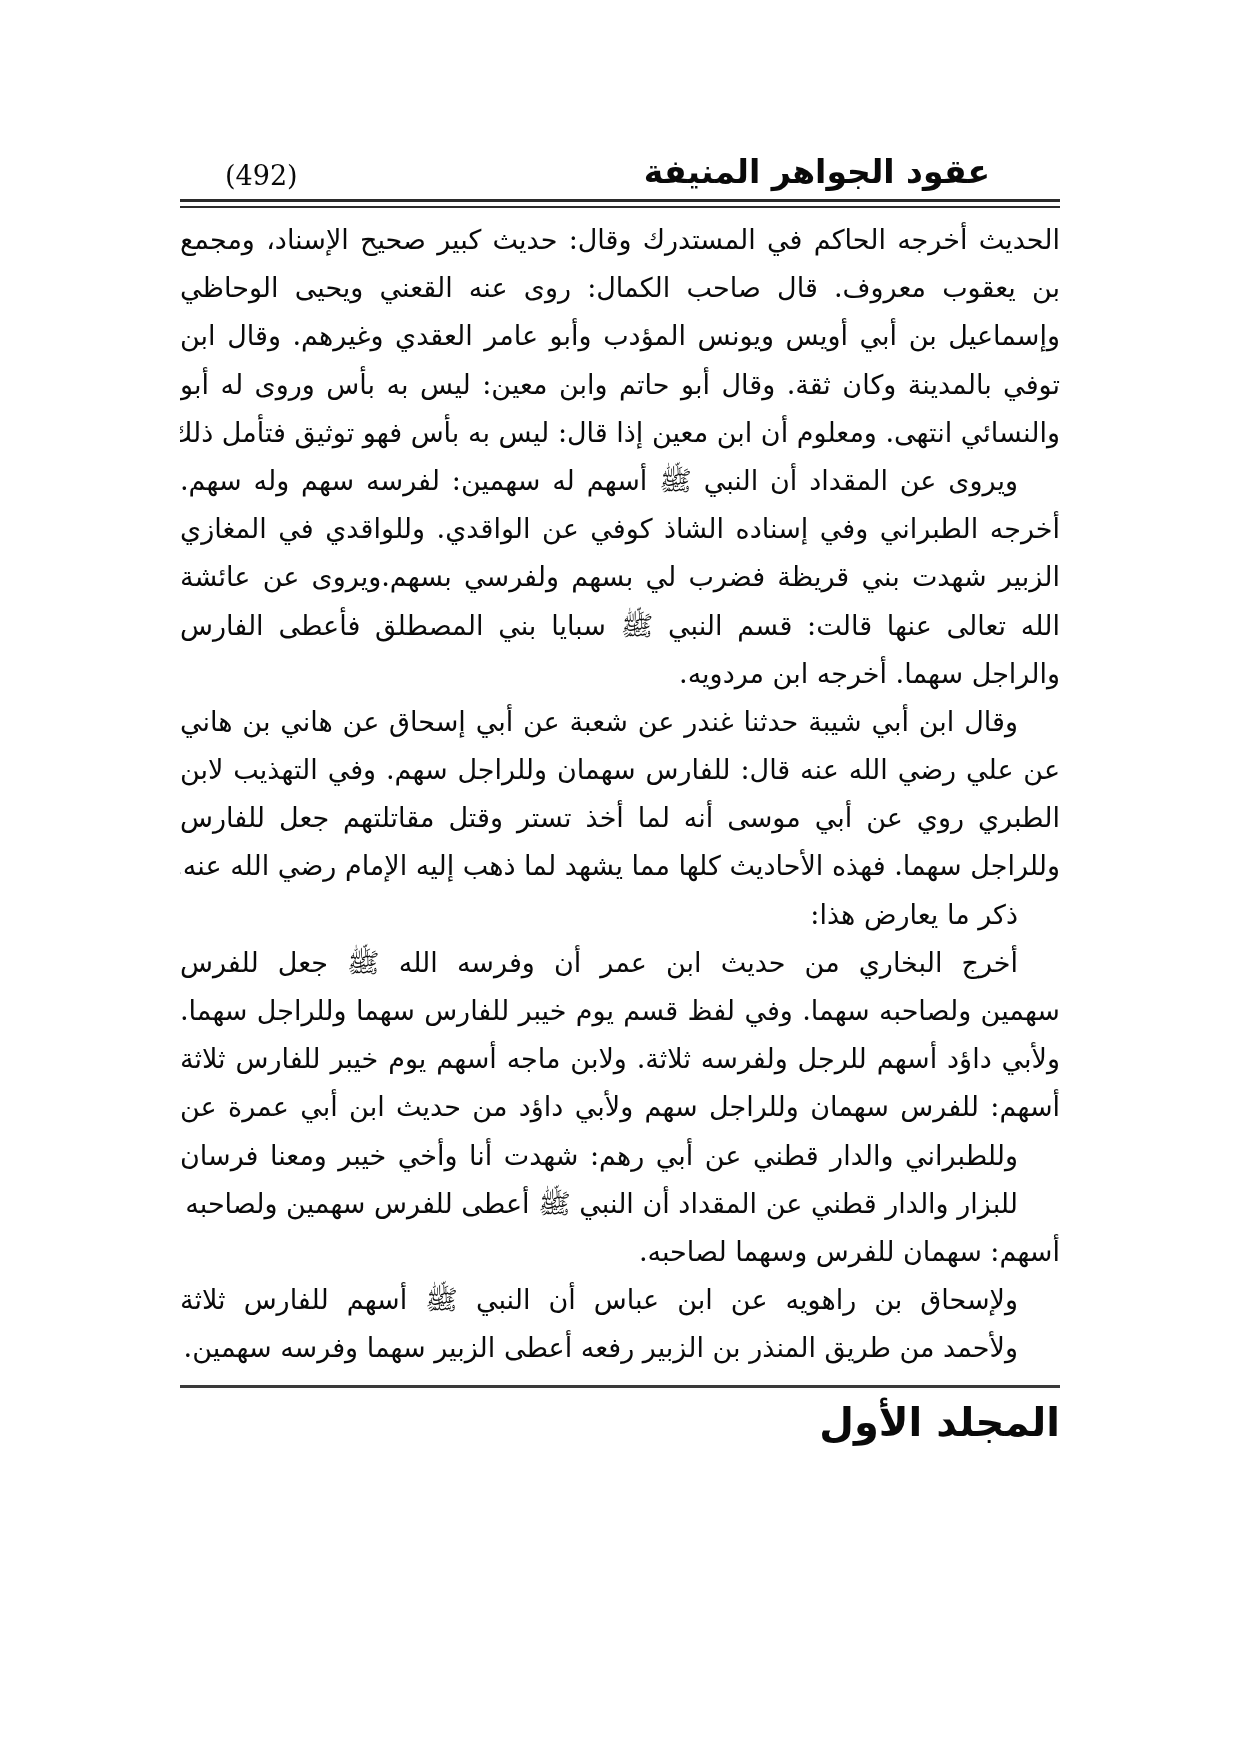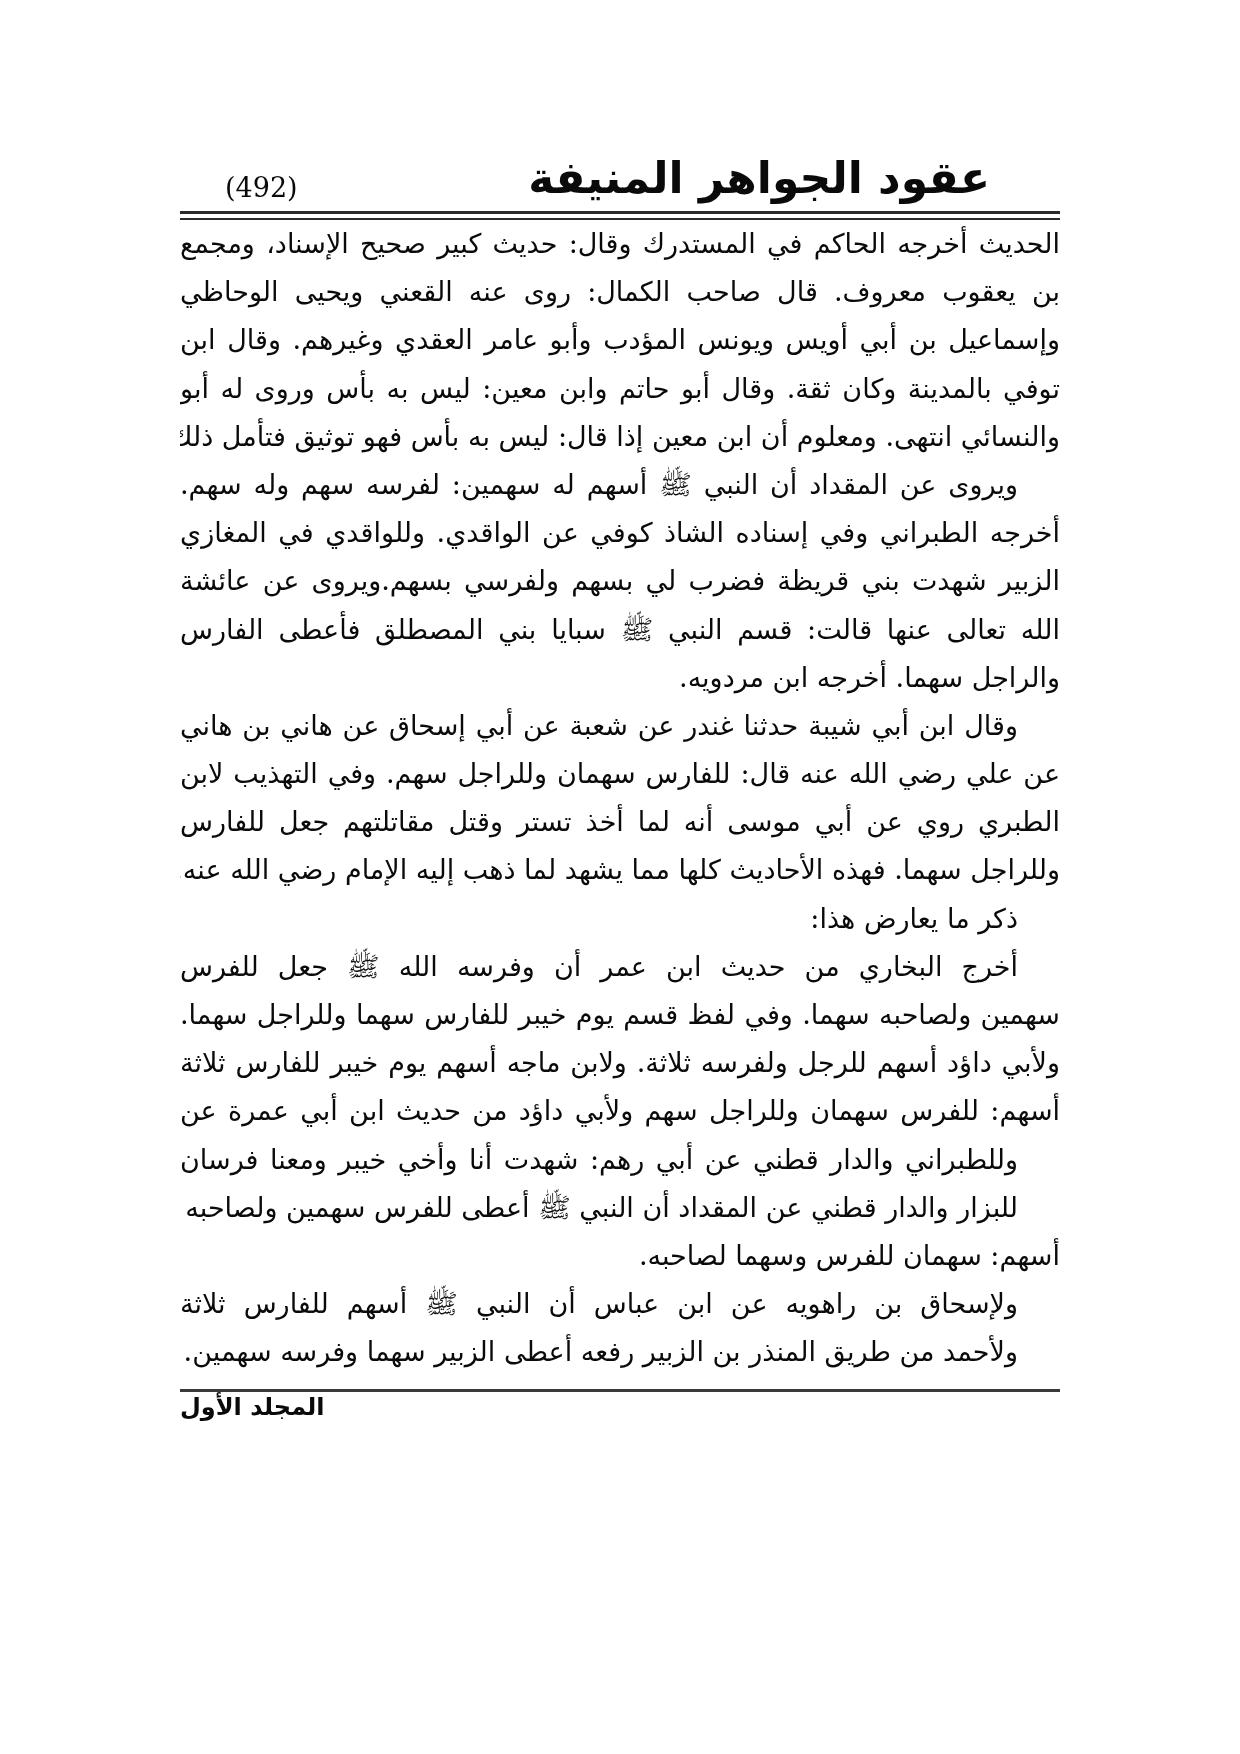--- a/index.html
+++ b/index.html
@@ -23,21 +23,21 @@
   
   .header {
     padding-top: 152px;
     display: flex;
     flex-direction: row;
     justify-content: space-between;
     align-items: flex-end;
     direction: rtl;
   }
   .book-title {
-    font-size: 44px;
+    font-size: 33px;
     font-weight: bold;
     padding-left: 0;
     margin-left: 16px;
     margin-right: 0;
     padding-right: 70px; 
     letter-spacing: -1px;
     white-space: nowrap;
   }
   .page-number {
     font-size: 27px;
@@ -46,21 +46,21 @@
     direction: ltr;
   }
   .rule-double {
     margin-top: 8px;
     height: 4px;
     border-top: 3px solid #2b2b2b;
     border-bottom: 2px solid #2b2b2b;
   }
   
   .body-text {
-    margin-top: 0;
+    margin-top: 8px;
     direction: rtl;
     font-size: 27px;
   }
   .line {
     height: 48.2px;
     line-height: 48.2px;
     overflow: hidden;
     white-space: nowrap;
   }
   .l-justify {
@@ -73,23 +73,24 @@
   }
   .l-indent {
     padding-right: 42px;
   }
   
   .footer-rule {
     margin-top: 12px;
     border-top: 3px solid #3a3a3a;
   }
   .volume-label {
-    text-align: left;
+    margin-top: 10px;
+    text-align: right;
     font-weight: bold;
-    font-size: 24px;
+    font-size: 40px;
     direction: rtl;
   }
 </style>
 </head>
 <body>
 
 <div class="page">
   <div class="content">
 
     <div class="header">

